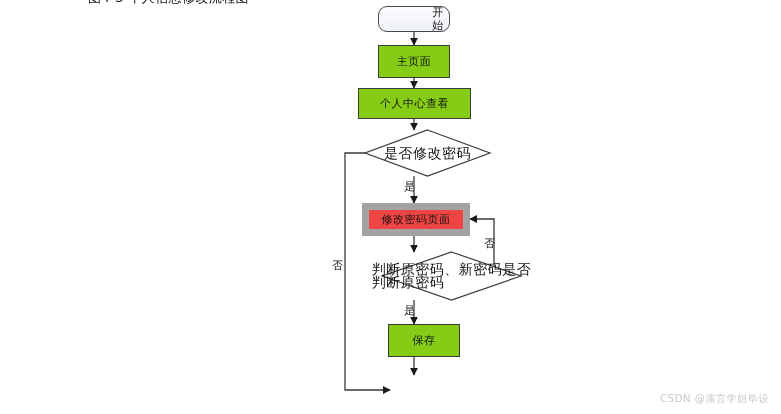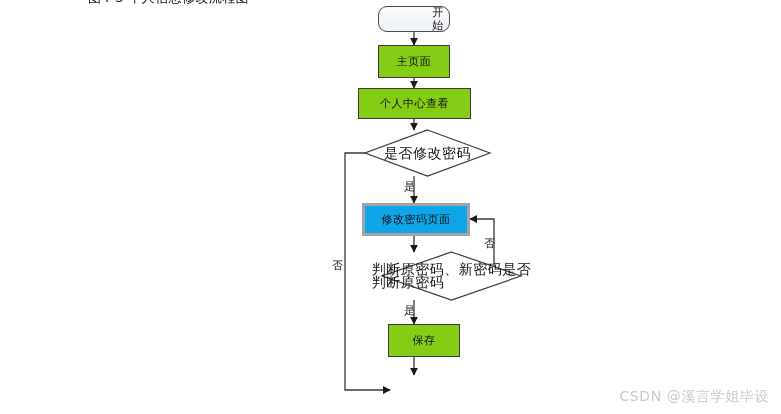--- a/index.html
+++ b/index.html
@@ -59,22 +59,22 @@
     background: linear-gradient(180deg, #fbfcfe 0%, #eef1f6 100%);
     padding-left: 48px;
   }
 
   .node.process {
     border: 1px solid #3a3a3a;
     background: #84cc16;
   }
 
   .node.process-tint {
-    border: 3px solid #a3a3a3;
-    background: #0ea5e9;
+    border: 7px solid #a3a3a3;
+    background: #ef4444;
     font-family: Liberation Serif, serif;
   }
 
   
   .decision {
     position: absolute;
     z-index: 3;
   }
   .decision svg {
     position: absolute;
@@ -117,21 +117,21 @@
     z-index: 1;
     pointer-events: none;
   }
 
   
   .watermark {
     position: absolute;
     right: 12px;
     bottom: 8px;
     color: #c9c9c9;
-    font-size: 14px;
+    font-size: 10px;
     letter-spacing: 0.6px;
     white-space: nowrap;
     z-index: 5;
   }
 </style>
 </head>
 <body>
 
 <div id="canvas">
 

